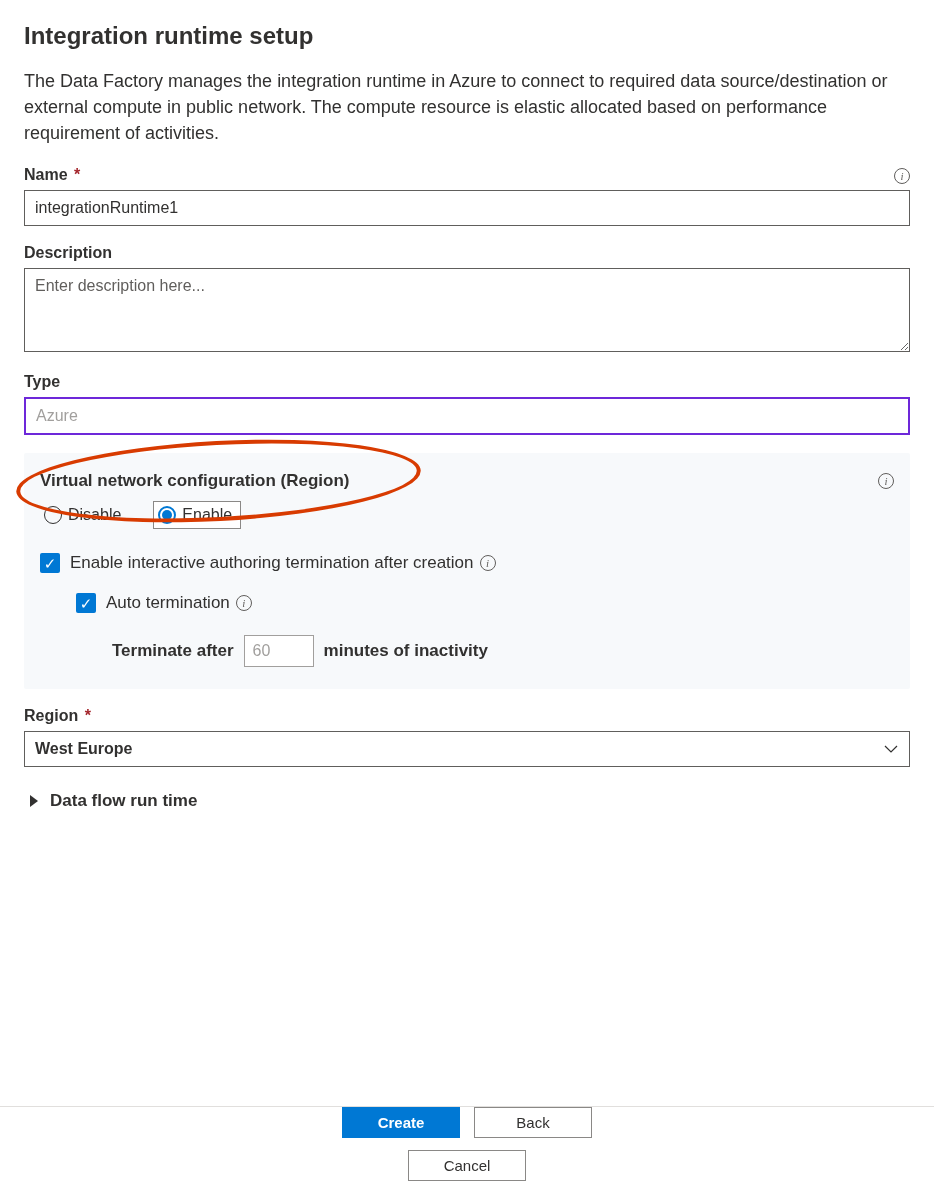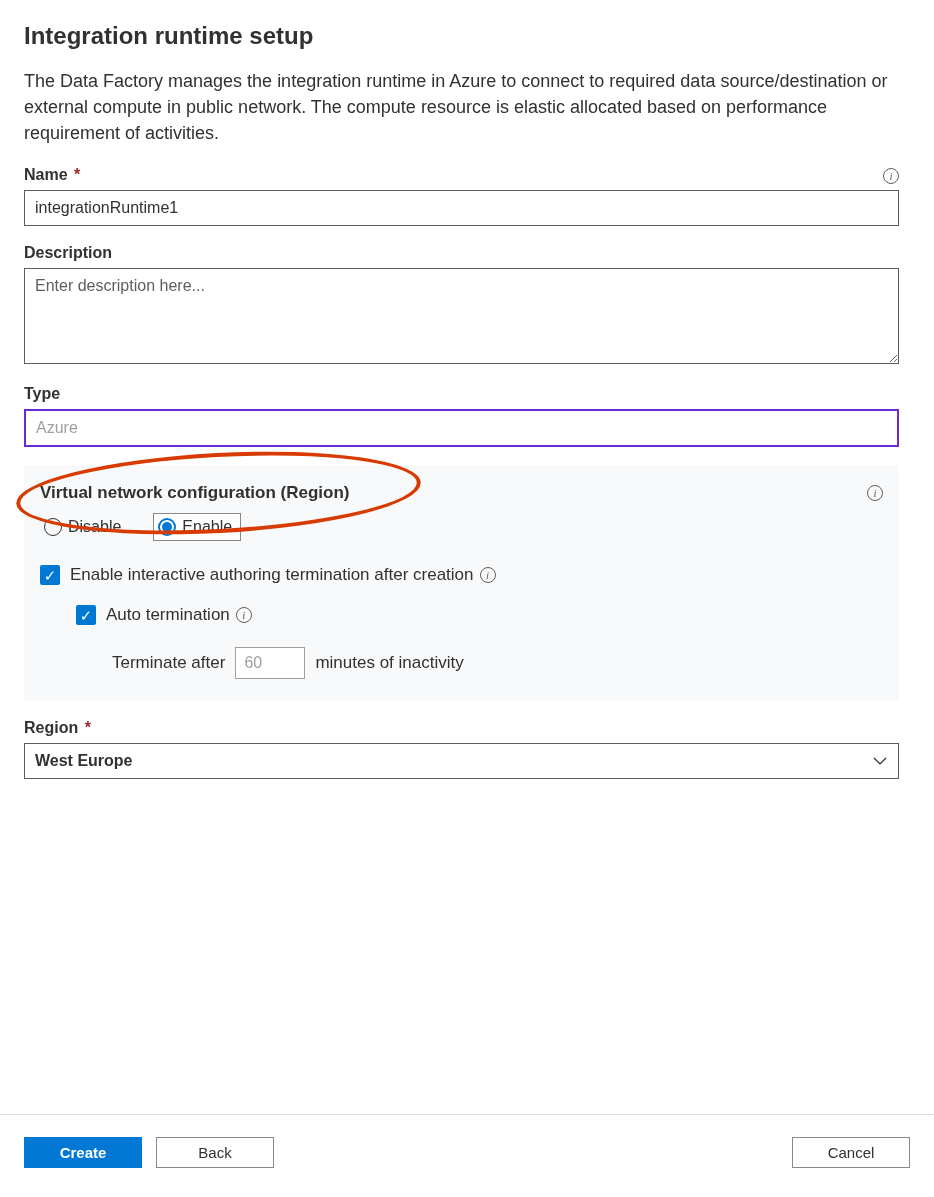--- a/index.html
+++ b/index.html
@@ -11,21 +11,21 @@
       font-family: "Segoe UI", -apple-system, sans-serif;
       font-size: 14px;
       color: #323130;
       background: #ffffff;
       width: 934px;
       height: 1197px;
       position: relative;
       overflow: hidden;
     }
     .container {
-      padding: 22px 35px 0 24px;
+      padding: 22px 24px 0 24px;
       height: calc(100% - 75px);
       overflow-y: auto;
     }
     .title {
       font-size: 24px;
       font-weight: 600;
       color: #323130;
       margin-bottom: 18px;
     }
     .intro-text {
@@ -84,21 +84,21 @@
       width: 100%;
       padding: 8px 10px;
       border: 1px solid #605e5c;
       font-size: 16px;
       font-family: inherit;
       color: #323130;
       outline: none;
     }
     .textarea {
       width: 100%;
-      height: 96px;
+      height: 84px;
       padding: 8px 10px;
       border: 1px solid #605e5c;
       font-size: 16px;
       font-family: inherit;
       color: #323130;
       resize: both;
       outline: none;
     }
     .textarea::placeholder {
       color: #605e5c;
@@ -209,20 +209,21 @@
     }
     .terminate-row {
       margin-left: 72px;
       margin-top: 22px;
       display: flex;
       align-items: center;
       gap: 10px;
     }
     .terminate-label {
       font-size: 17px;
+      font-weight: bold;
     }
     .small-number-input {
       width: 70px;
       padding: 6px 8px;
       border: 1px solid #a19f9d;
       font-size: 16px;
       color: #a19f9d;
       text-align: left;
     }
     .select-wrap {
@@ -261,29 +262,30 @@
       border-left: 8px solid #323130;
       margin-right: 12px;
       margin-left: 6px;
     }
     .expandable-label {
       font-size: 17px;
       font-weight: 600;
     }
     .footer {
       position: absolute;
-      bottom: 8px;
+      bottom: 16px;
       left: 0;
       right: 0;
       height: 75px;
       border-top: 1px solid #e1dfdd;
       display: flex;
       align-items: center;
       justify-content: space-between;
       padding: 0 24px;
+      flex-direction: column;
     }
     .footer-left {
       display: flex;
       gap: 14px;
     }
     .btn {
       padding: 6px 0;
       width: 118px;
       font-size: 15px;
       font-family: inherit;
@@ -384,20 +386,24 @@
       <span class="required-star">*</span>
     </label>
     <div class="select-wrap">
       <div class="select">West Europe</div>
       <svg class="chevron" width="14" height="8" viewBox="0 0 14 8">
         <path d="M1 1 L7 7 L13 1" stroke="#323130" stroke-width="1.2" fill="none"></path>
       </svg>
     </div>
   </div>
 
+  <div class="expandable-row">
+    <span class="triangle"></span>
+    <span class="expandable-label">Data flow run time</span>
+  </div>
 </div>
 
 <div class="footer">
   <div class="footer-left">
     <button class="btn btn-primary">Create</button>
     <button class="btn">Back</button>
   </div>
   <button class="btn btn-cancel">Cancel</button>
 </div>
 

